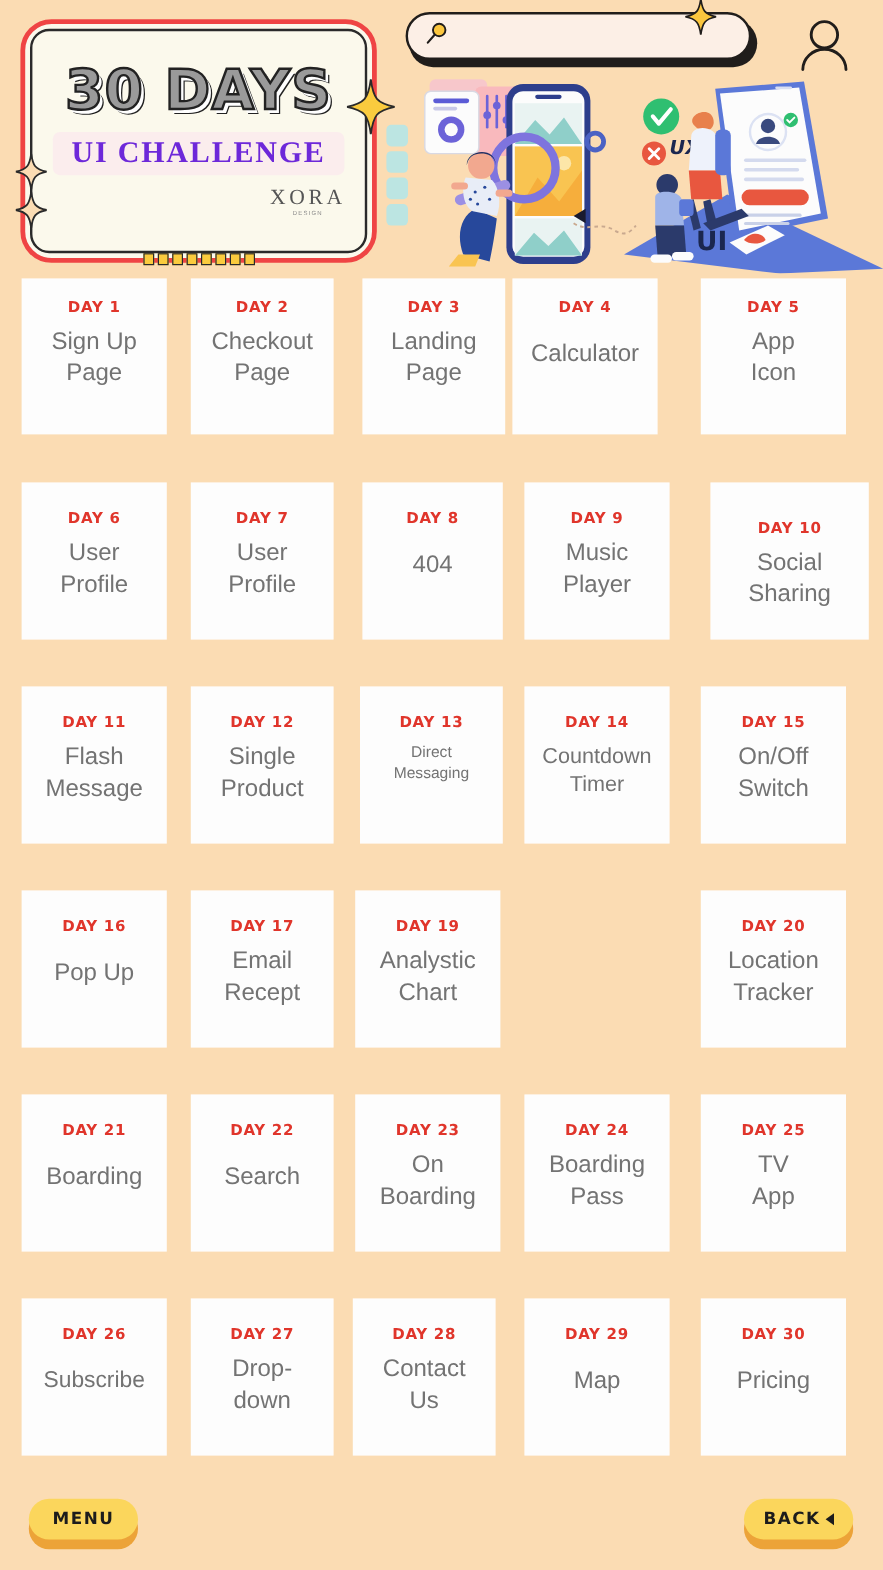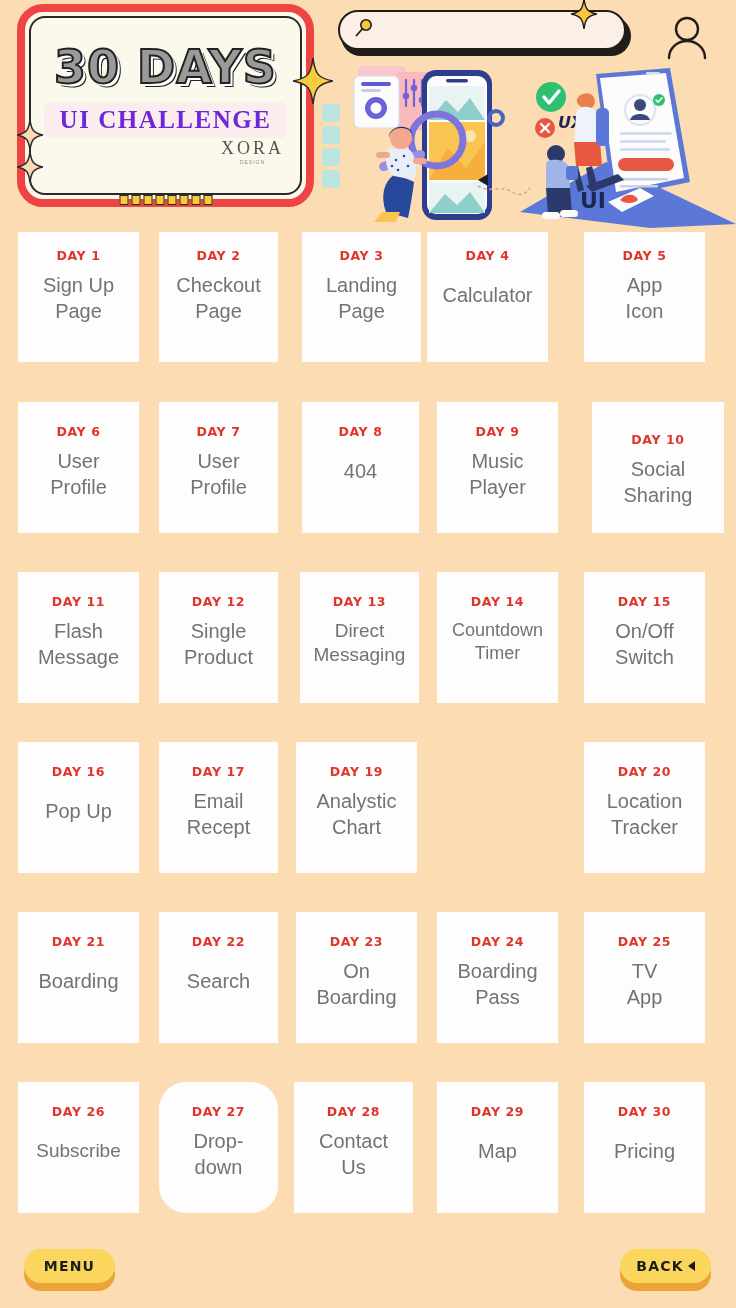--- a/index.html
+++ b/index.html
@@ -8,24 +8,24 @@
     background: #FBDCB3;
     font-family: "Liberation Sans", sans-serif;
     overflow: hidden;
   }
   .page { position: relative; width: 736px; height: 1308px; background: #FBDCB3; }
 
   
   .header { position: absolute; left: 0; top: 0; width: 736px; height: 228px; }
 
   .banner {
-    position: absolute; left: 17px; top: 4px;
+    position: absolute; left: 17px; top: 16px;
     width: 297px; height: 203px;
     background: #FBF9EC;
-    border: 8px solid #ef4444;
+    border: 4px solid #ef4444;
     border-radius: 26px;
     box-shadow: 0 0 0 2px #FBDCB3;
   }
   .banner-inner {
     position: absolute; inset: 4px;
     border: 2px solid #2a2a2a; border-radius: 16px;
     display: flex; flex-direction: column; align-items: center;
     justify-content: flex-start; padding-top: 26px;
   }
   .title-30days {
@@ -354,21 +354,21 @@
       <div class="card" style="left:18px;width:121px;height:131px;padding-top:22px;">
         <div class="card-day">DAY 11</div>
         <div class="card-title">Flash<br>Message</div>
       </div>
       <div class="card" style="left:159px;width:119px;height:131px;padding-top:22px;">
         <div class="card-day">DAY 12</div>
         <div class="card-title">Single<br>Product</div>
       </div>
       <div class="card" style="left:300px;width:119px;height:131px;padding-top:22px;">
         <div class="card-day">DAY 13</div>
-        <div class="card-title" style="font-size:19px;">Direct<br>Messaging</div>
+        <div class="card-title" style="font-size:13px;">Direct<br>Messaging</div>
       </div>
       <div class="card" style="left:437px;width:121px;height:131px;padding-top:22px;">
         <div class="card-day">DAY 14</div>
         <div class="card-title" style="font-size:18px;">Countdown<br>Timer</div>
       </div>
       <div class="card" style="left:584px;width:121px;height:131px;padding-top:22px;">
         <div class="card-day">DAY 15</div>
         <div class="card-title">On/Off<br>Switch</div>
       </div>
     </div>
@@ -413,21 +413,21 @@
         <div class="card-day">DAY 25</div>
         <div class="card-title">TV<br>App</div>
       </div>
     </div>
 
     <div class="row">
       <div class="card" style="left:18px;width:121px;height:131px;padding-top:22px;">
         <div class="card-day">DAY 26</div>
         <div class="card-title" style="margin-top:10px;font-size:19px;">Subscribe</div>
       </div>
-      <div class="card" style="left:159px;width:119px;height:131px;padding-top:22px;border-radius:27px;">
+      <div class="card" style="left:159px;width:119px;height:131px;padding-top:22px;">
         <div class="card-day">DAY 27</div>
         <div class="card-title">Drop-<br>down</div>
       </div>
       <div class="card" style="left:294px;width:119px;height:131px;padding-top:22px;">
         <div class="card-day">DAY 28</div>
         <div class="card-title">Contact<br>Us</div>
       </div>
       <div class="card" style="left:437px;width:121px;height:131px;padding-top:22px;">
         <div class="card-day">DAY 29</div>
         <div class="card-title" style="margin-top:10px;">Map</div>

